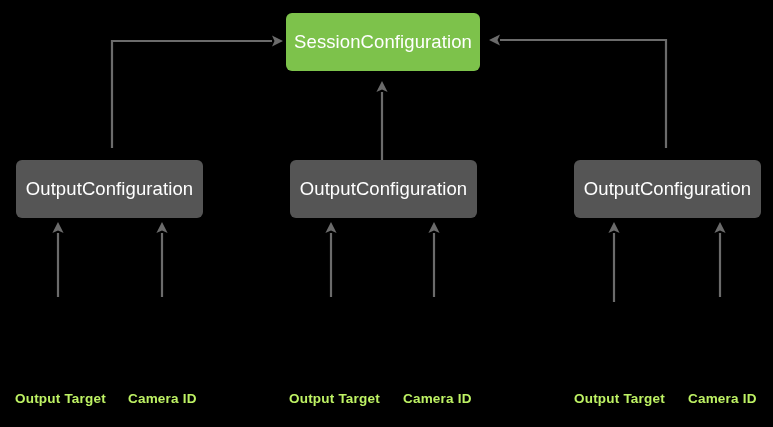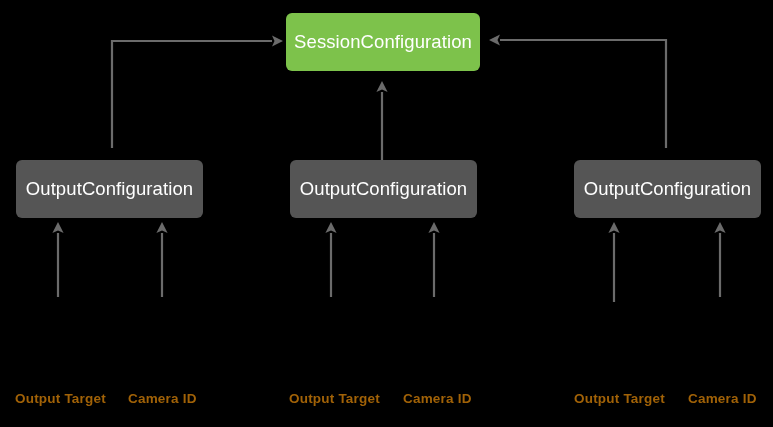--- a/index.html
+++ b/index.html
@@ -46,21 +46,21 @@
   }
   .node-session {
     background: #7dc24b;
   }
   .node-output {
     background: #555555;
     text-align: right;
   }
   .leaf-label {
     position: absolute;
-    color: #a16207;
+    color: #bef264;
     font-size: 13.5px;
     font-weight: 700;
     letter-spacing: 0.2px;
     white-space: nowrap;
   }
 </style>
 </head>
 <body>
 
 <div id="canvas">

